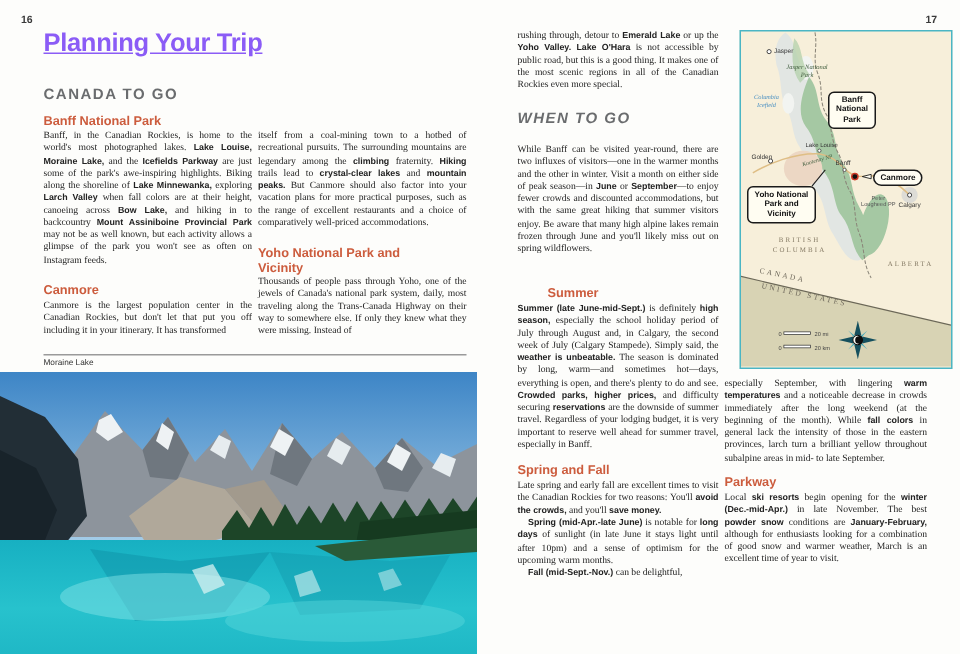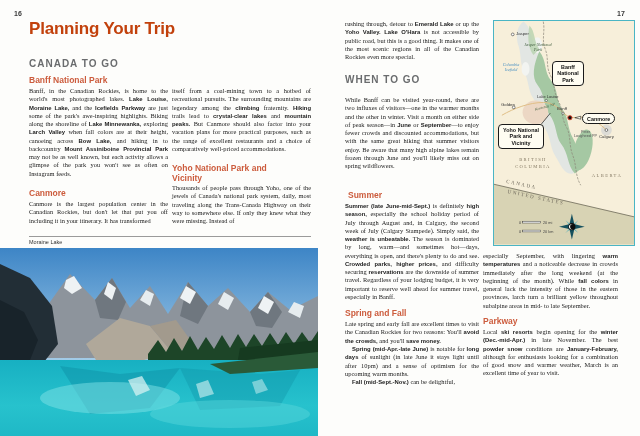--- a/index.html
+++ b/index.html
@@ -3,21 +3,21 @@
 <meta charset="utf-8">
 <style>
   * { margin:0; padding:0; box-sizing:border-box; }
   html,body { background:#e8e8e8; }
   .spread {
     position:relative; width:640px; height:436px;
     background:#fdfdfb; overflow:hidden;
     font-family:"Liberation Serif", serif; color:#1f1f1f;
   }
   .pagenum { position:absolute; font:bold 7px "Liberation Sans",sans-serif; color:#3a3a3a; }
-  .book-title { position:absolute; left:29px; top:19px; font:bold 17px "Liberation Sans",sans-serif; color:#c2410c; letter-spacing:-0.2px; }
+  .book-title { position:absolute; left:29px; top:19px; font:bold 17px "Liberation Sans",sans-serif; color:#8b5cf6; letter-spacing:-0.2px;text-decoration:underline; }
   .major-head { position:absolute; font:bold 10px "Liberation Sans",sans-serif; color:#6a6c6e; letter-spacing:1px; }
   .sub-head { font:bold 8.5px "Liberation Sans",sans-serif; color:#cc5c3d; line-height:1.12; }
   .abs { position:absolute; }
   .body-col { position:absolute; font-size:6.4px; line-height:8.25px; text-align:justify; color:#222; }
   .kw { font-family:"Liberation Sans",sans-serif; font-weight:bold; font-size:5.9px; }
   .indent { text-indent:7px; }
   .caption-rule { position:absolute; left:29px; top:236px; width:282px; height:0; border-top:0.6px solid #9a9a9a; }
   .photo-caption { position:absolute; left:29px; top:239px; font:5.5px "Liberation Sans",sans-serif; color:#333; }
   .photo { position:absolute; left:0; top:248px; width:318px; height:188px; display:block; }
 
@@ -104,25 +104,25 @@
     <polygon fill="#d6f1f2" opacity="0.75" points="128,132 142,128 150,142 136,148"></polygon>
     <polygon fill="#d6f1f2" opacity="0.6" points="196,136 208,132 214,146 200,150"></polygon>
     <polygon fill="#c7ecee" opacity="0.55" points="252,134 262,131 268,142 256,146"></polygon>
     <polygon fill="#2a5a38" points="210,116 318,104 318,120 230,126"></polygon>
   </svg>
 
   <div class="pagenum" style="left:617px; top:10px;">17</div>
 
   <p class="body-col" style="left:345px; top:20px; width:134px;"><span>rushing through, detour to </span><span class="kw">Emerald Lake</span><span> or up the </span><span class="kw">Yoho Valley. Lake O'Hara</span><span> is not accessible by public road, but this is a good thing. It makes one of the most scenic regions in all of the Canadian Rockies even more special.</span></p>
 
-  <div class="major-head" style="left:345px; top:74px;">WHEN TO GO</div>
+  <div class="major-head" style="left:345px; top:74px;font-style:italic;">WHEN TO GO</div>
 
   <p class="body-col" style="left:345px; top:96px; width:134px;"><span>While Banff can be visited year-round, there are two influxes of visitors—one in the warmer months and the other in winter. Visit a month on either side of peak season—in </span><span class="kw">June</span><span> or </span><span class="kw">September</span><span>—to enjoy fewer crowds and discounted accommodations, but with the same great hiking that summer visitors enjoy. Be aware that many high alpine lakes remain frozen through June and you'll likely miss out on spring wildflowers.</span></p>
 
-  <div class="sub-head abs" style="left:336px; top:191px;padding-left:12px;">Summer</div>
+  <div class="sub-head abs" style="left:353px; top:191px;padding-left:12px;">Summer</div>
   <p class="body-col" style="left:345px; top:202px; width:134px;"><span class="kw">Summer (late June-mid-Sept.)</span><span> is definitely </span><span class="kw">high season,</span><span> especially the school holiday period of July through August and, in Calgary, the second week of July (Calgary Stampede). Simply said, the </span><span class="kw">weather is unbeatable.</span><span> The season is dominated by long, warm—and sometimes hot—days, everything is open, and there's plenty to do and see. </span><span class="kw">Crowded parks, higher prices,</span><span> and difficulty securing </span><span class="kw">reservations</span><span> are the downside of summer travel. Regardless of your lodging budget, it is very important to reserve well ahead for summer travel, especially in Banff.</span></p>
 
   <div class="sub-head abs" style="left:345px; top:309px;">Spring and Fall</div>
   <p class="body-col" style="left:345px; top:320px; width:134px;"><span>Late spring and early fall are excellent times to visit the Canadian Rockies for two reasons: You'll </span><span class="kw">avoid the crowds,</span><span> and you'll </span><span class="kw">save money.</span></p>
   <p class="body-col indent" style="left:345px; top:345px; width:134px;"><span class="kw">Spring (mid-Apr.-late June)</span><span> is notable for </span><span class="kw">long days</span><span> of sunlight (in late June it stays light until after 10pm) and a sense of optimism for the upcoming warm months.</span></p>
   <p class="body-col indent" style="left:345px; top:378px; width:134px; text-align:left;"><span class="kw">Fall (mid-Sept.-Nov.)</span><span> can be delightful,</span></p>
 
   <p class="body-col" style="left:483px; top:252px; width:135px;"><span>especially September, with lingering </span><span class="kw">warm temperatures</span><span> and a noticeable decrease in crowds immediately after the long weekend (at the beginning of the month). While </span><span class="kw">fall colors</span><span> in general lack the intensity of those in the eastern provinces, larch turn a brilliant yellow throughout subalpine areas in mid- to late September.</span></p>
 
   <div class="sub-head abs" style="left:483px; top:317px;">Parkway</div>

